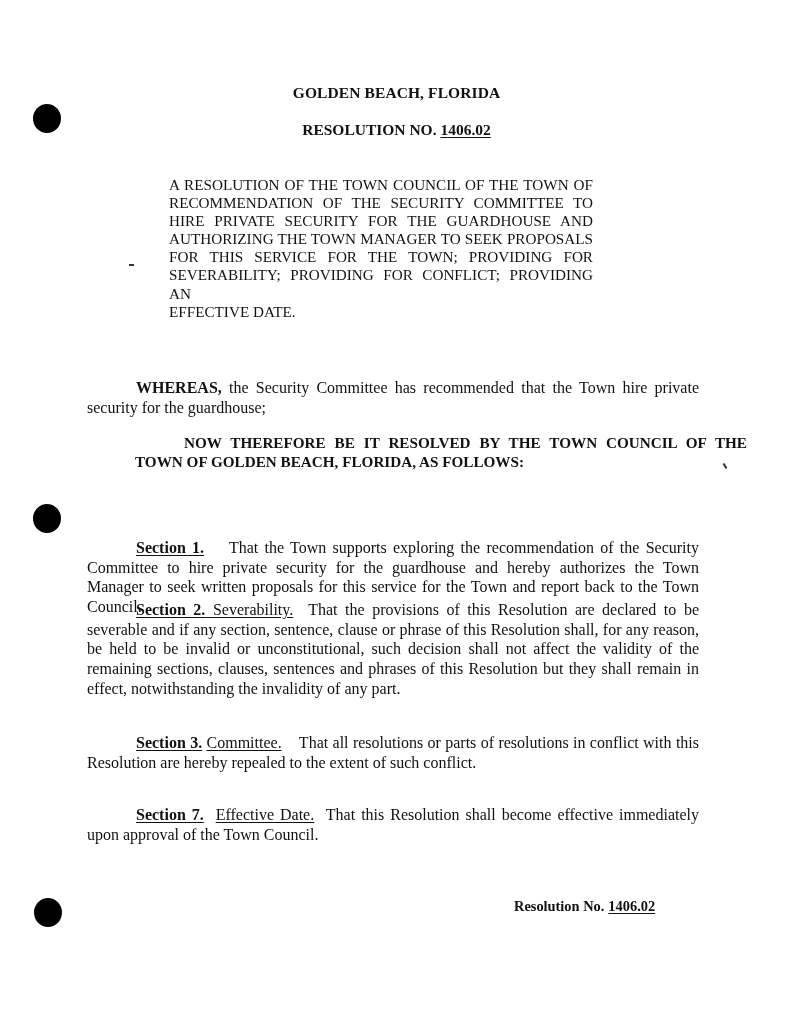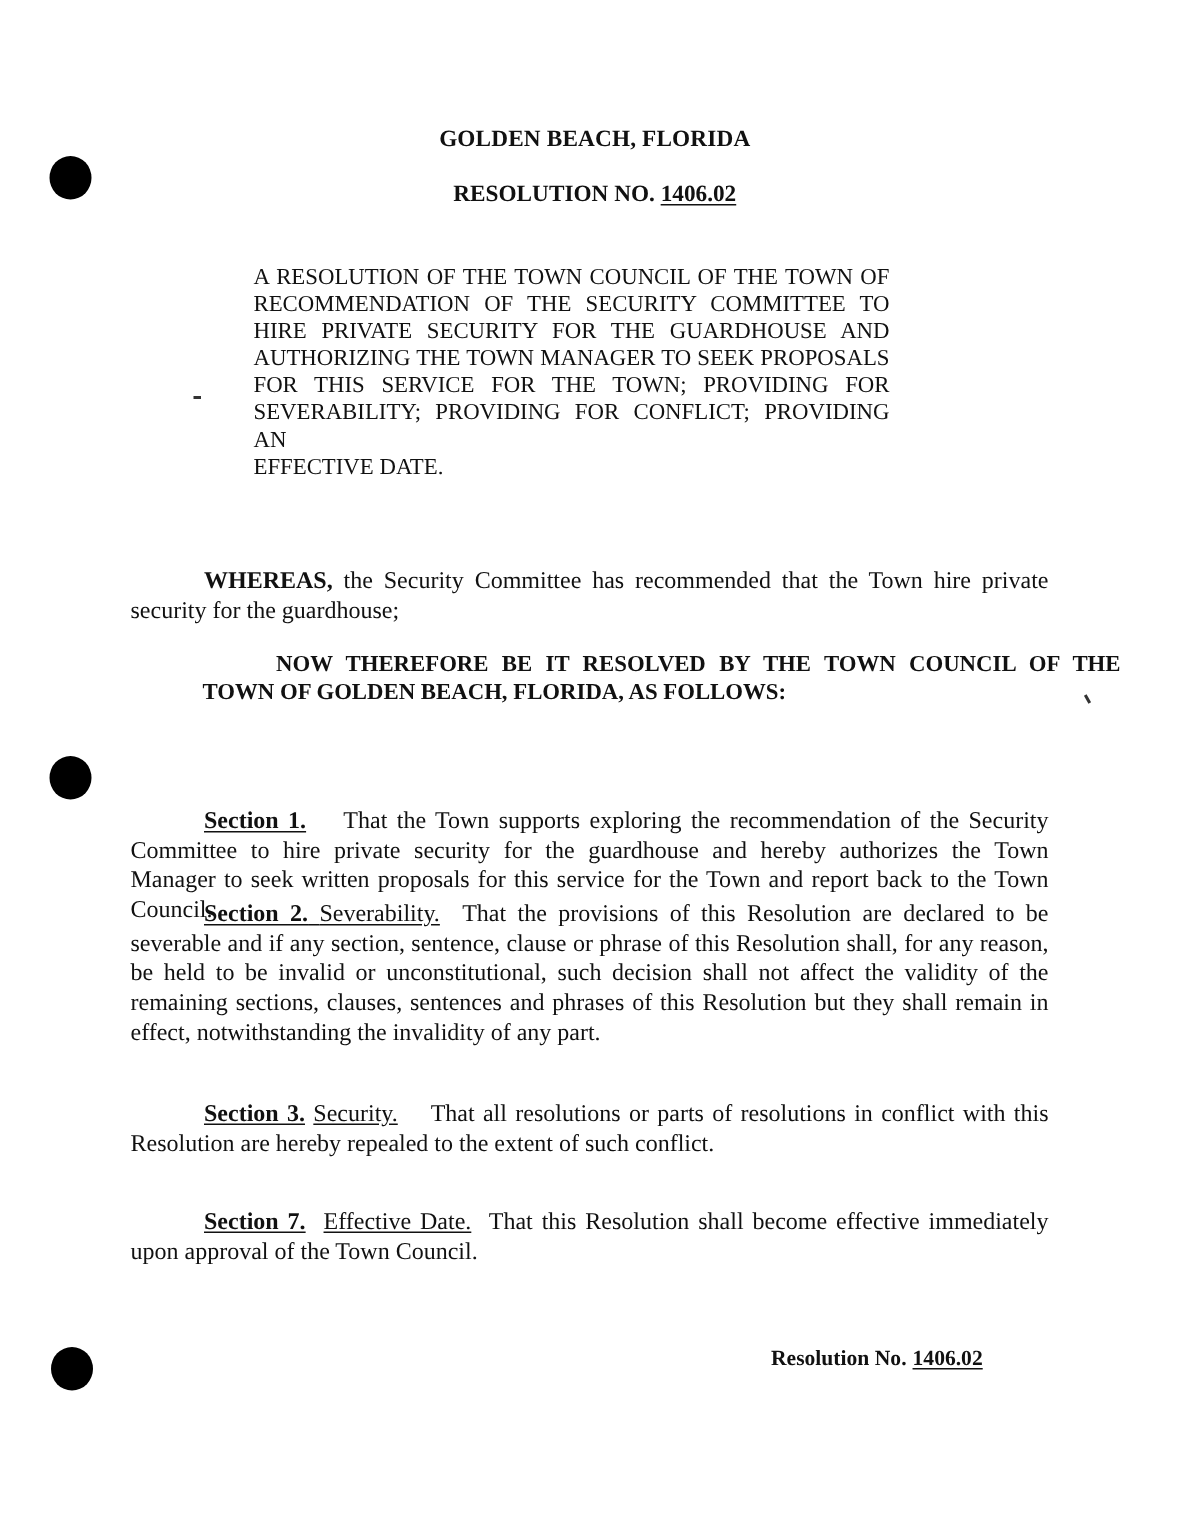--- a/index.html
+++ b/index.html
@@ -51,21 +51,21 @@
   </div>
 
   <div class="para" style="top:378px;"><span class="b">WHEREAS,</span><span> the Security Committee has recommended that the Town hire private security for the guardhouse;</span></div>
 
   <div class="para bold" style="top:434px;">NOW THEREFORE BE IT RESOLVED BY THE TOWN COUNCIL OF THE TOWN OF GOLDEN BEACH, FLORIDA, AS FOLLOWS:</div>
 
   <div class="para" style="top:510px;margin-top:28px;"><span class="b u">Section 1.</span>&nbsp;&nbsp;&nbsp; <span>That the Town supports exploring the recommendation of the Security Committee to hire private security for the guardhouse and hereby authorizes the Town Manager to seek written proposals for this service for the Town and report back to the Town Council.</span></div>
 
   <div class="para" style="top:600px;"><span class="b u">Section 2.</span><span class="u"> </span><span class="u">Severability.</span>&nbsp; <span>That the provisions of this Resolution are declared to be severable and if any section, sentence, clause or phrase of this Resolution shall, for any reason, be held to be invalid or unconstitutional, such decision shall not affect the validity of the remaining sections, clauses, sentences and phrases of this Resolution but they shall remain in effect, notwithstanding the invalidity of any part.</span></div>
 
-  <div class="para" style="top:733px;"><span class="b u">Section 3.</span> <span class="u">Security.</span>&nbsp;&nbsp;&nbsp; <span>That all resolutions or parts of resolutions in conflict with this Resolution are hereby repealed to the extent of such conflict.</span></div>
+  <div class="para" style="top:733px;"><span class="b u">Section 3.</span> <span class="u">Committee.</span>&nbsp;&nbsp;&nbsp; <span>That all resolutions or parts of resolutions in conflict with this Resolution are hereby repealed to the extent of such conflict.</span></div>
 
   <div class="para" style="top:805px;"><span class="b u">Section 7.</span>&nbsp; <span class="u">Effective Date.</span>&nbsp; <span>That this Resolution shall become effective immediately upon approval of the Town Council.</span></div>
 
   <div class="footer">
     <span>Resolution No.</span><span class="val">1406.02</span>
   </div>
 
 </div>
 
 </body></html>

